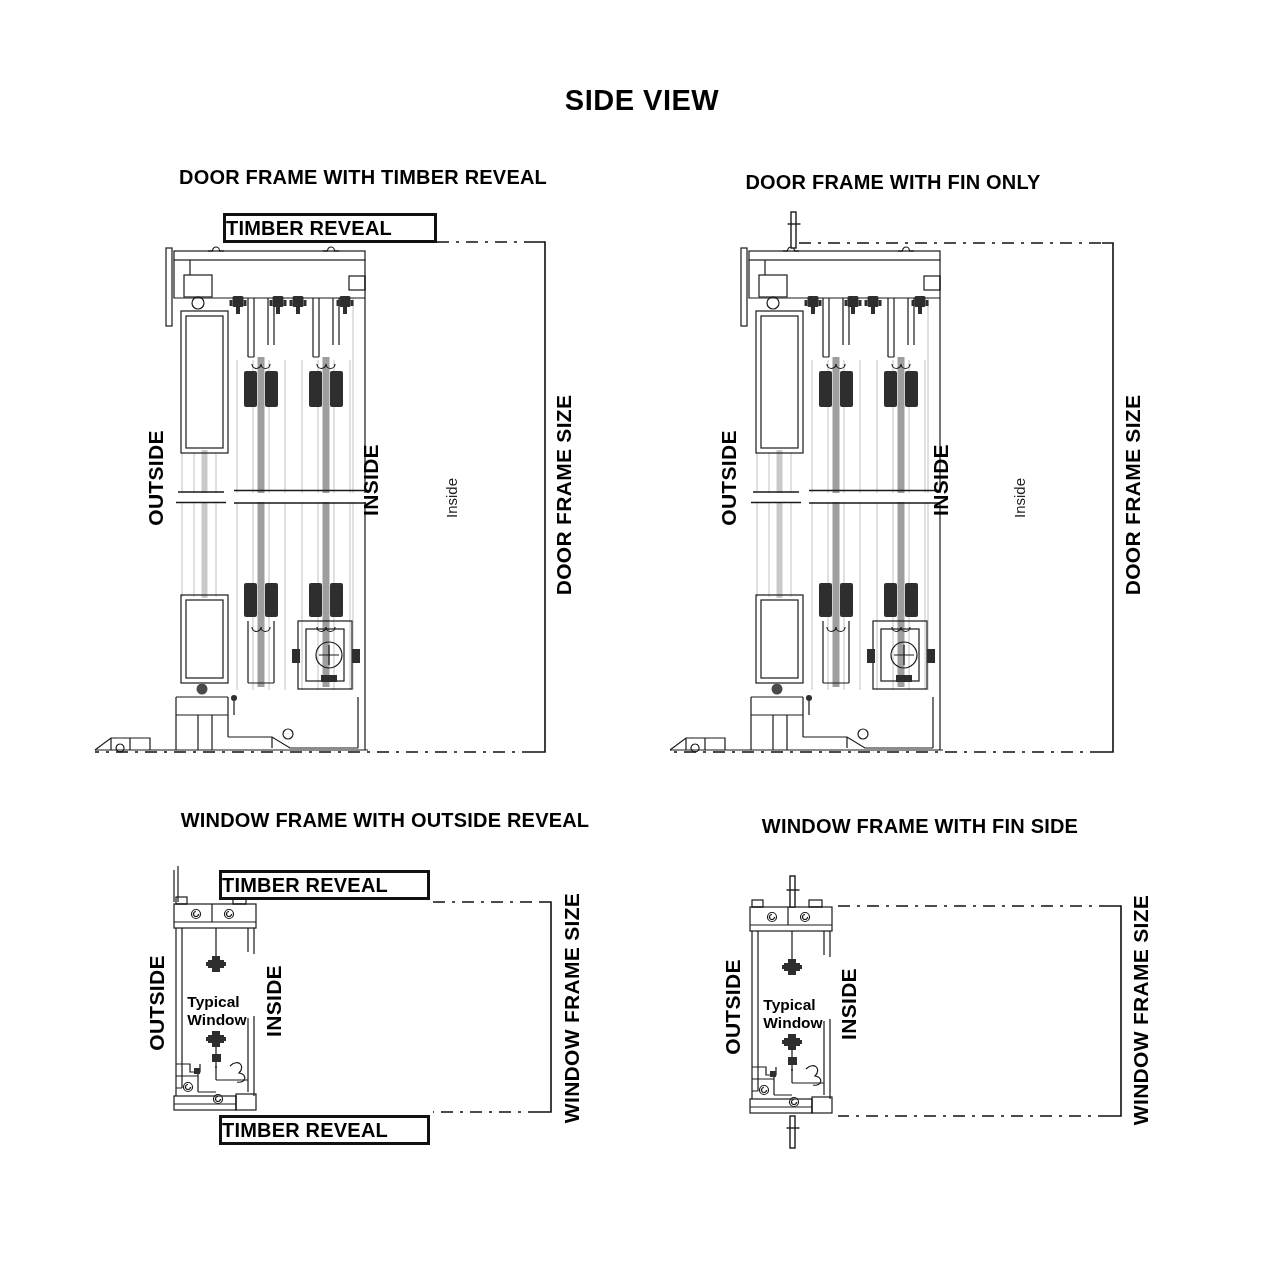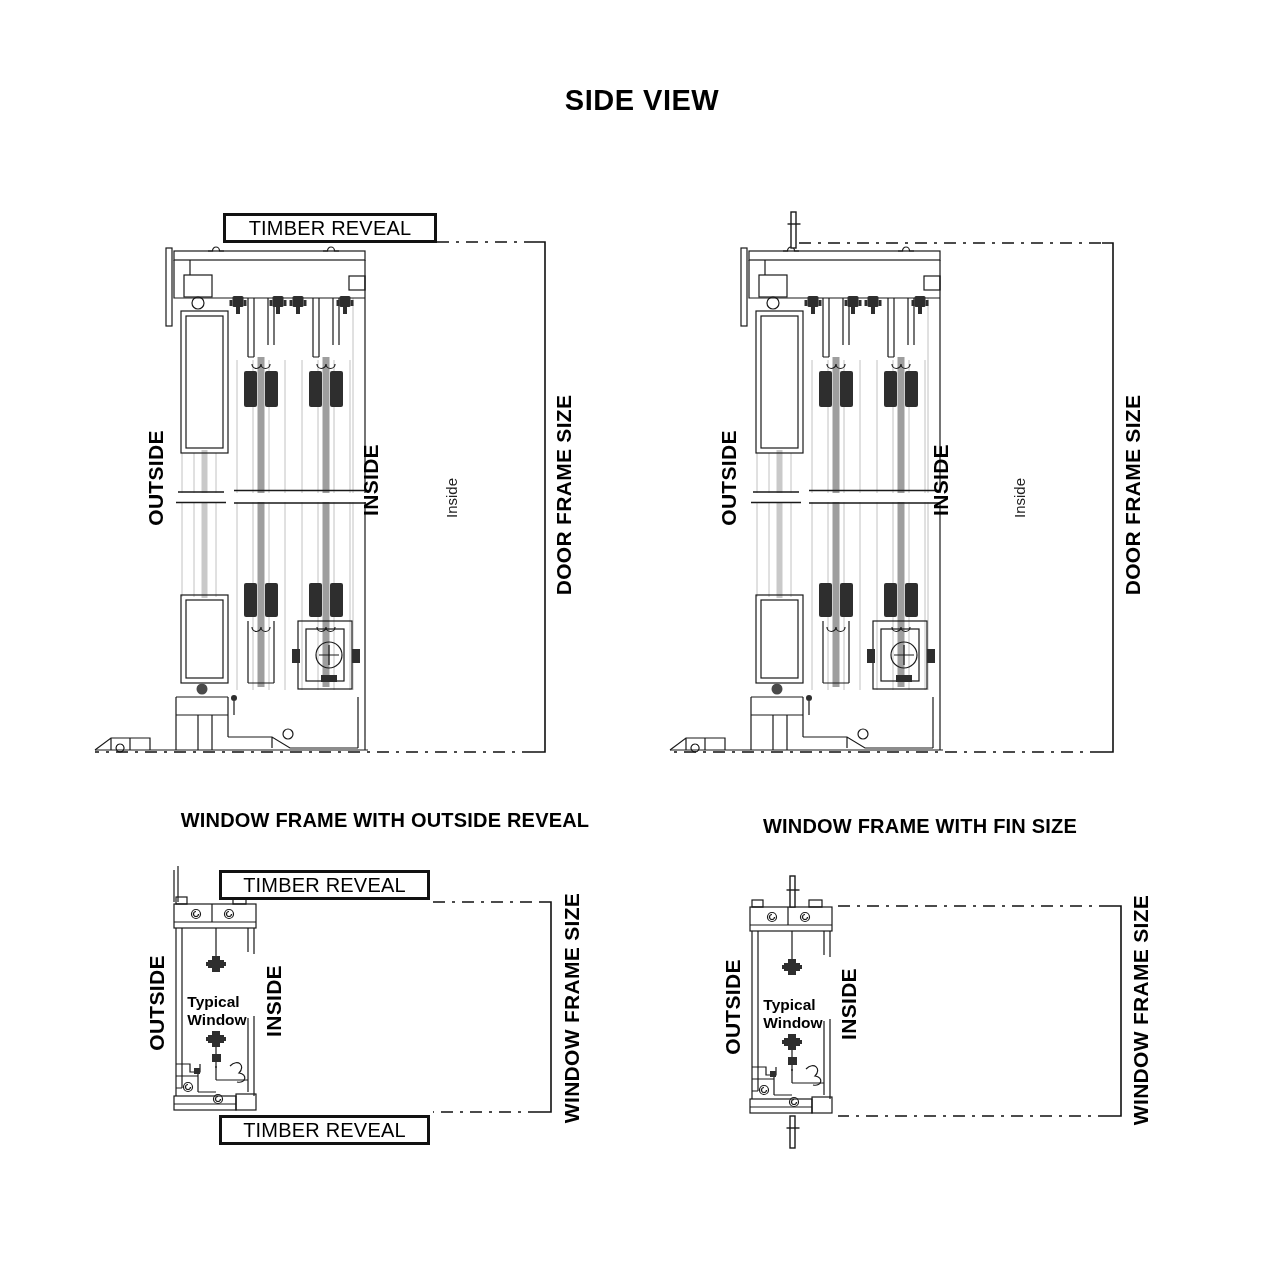--- a/index.html
+++ b/index.html
@@ -6,21 +6,21 @@
   #canvas{position:relative;width:1269px;height:1271px;background:#fff;overflow:hidden;
           font-family:"Liberation Sans","DejaVu Sans",sans-serif;color:#000;}
   .abs{position:absolute;}
   .title{font-size:29px;font-weight:bold;letter-spacing:.5px;text-align:center;}
   .heading{font-size:20px;font-weight:bold;letter-spacing:.2px;text-align:center;white-space:nowrap;}
   .vlabel{position:absolute;font-size:21px;font-weight:bold;white-space:nowrap;
           transform:translate(-50%,-50%) rotate(-90deg);letter-spacing:.3px;}
   .vnote{position:absolute;font-size:15px;font-weight:400;white-space:nowrap;color:#222;
          transform:translate(-50%,-50%) rotate(-90deg);}
   .revealbox{position:absolute;border:3px solid #111;background:#fff;display:flex;
-             align-items:center;justify-content:center;font-size:20px;font-weight:normal;
+             align-items:center;justify-content:flex-start;font-size:20px;font-weight:bold;
              letter-spacing:.2px;z-index:3;}
   .twnote{position:absolute;font-size:15.5px;font-weight:bold;line-height:1.16;text-align:left;
           transform:translate(-50%,-50%);z-index:3;}
   .lbl{z-index:4;}
   svg{position:absolute;left:0;top:0;z-index:1;}
 </style>
 </head>
 <body>
 
 <div id="canvas">
@@ -190,49 +190,51 @@
     <g stroke="#1a1a1a" stroke-width="1.4" fill="#fff">
       <rect x="790" y="876" width="5" height="31"></rect>
       <path d="M786.5,890 H799.5" fill="none"></path>
       <rect x="790" y="1116" width="5" height="32"></rect>
       <path d="M786.5,1128 H799.5" fill="none"></path>
     </g>
   </svg>
 
   <div class="abs title lbl" style="left:452px;top:84px;width:380px;">SIDE VIEW</div>
 
+  <div class="abs heading lbl" style="left:133px;top:166px;width:460px;">DOOR FRAME WITH TIMBER REVEAL</div>
   <div class="revealbox" style="left:223px;top:213px;width:208px;height:24px;">
     <span>TIMBER REVEAL</span>
   </div>
   <div class="vlabel lbl" style="left:156px;top:478px;">OUTSIDE</div>
   <div class="vlabel lbl" style="left:371px;top:480px;">INSIDE</div>
   <div class="vnote lbl" style="left:451px;top:498px;">Inside</div>
   <div class="vlabel lbl" style="left:564px;top:495px;">DOOR FRAME SIZE</div>
 
+  <div class="abs heading lbl" style="left:663px;top:171px;width:460px;">DOOR FRAME WITH FIN ONLY</div>
   <div class="vlabel lbl" style="left:729px;top:478px;">OUTSIDE</div>
   <div class="vlabel lbl" style="left:941px;top:480px;">INSIDE</div>
   <div class="vnote lbl" style="left:1019px;top:498px;">Inside</div>
   <div class="vlabel lbl" style="left:1133px;top:495px;">DOOR FRAME SIZE</div>
 
   <div class="abs heading lbl" style="left:155px;top:809px;width:460px;">WINDOW FRAME WITH OUTSIDE REVEAL</div>
   <div class="revealbox" style="left:219px;top:870px;width:205px;height:24px;">
     <span>TIMBER REVEAL</span>
   </div>
   <div class="revealbox" style="left:219px;top:1115px;width:205px;height:24px;">
     <span>TIMBER REVEAL</span>
   </div>
   <div class="vlabel lbl" style="left:157px;top:1003px;">OUTSIDE</div>
   <div class="vlabel lbl" style="left:274px;top:1001px;">INSIDE</div>
   <div class="twnote" style="left:217px;top:1011px;">
     <div>Typical</div>
     <div>Window</div>
   </div>
   <div class="vlabel lbl" style="left:572px;top:1008px;">WINDOW FRAME SIZE</div>
 
-  <div class="abs heading lbl" style="left:690px;top:815px;width:460px;">WINDOW FRAME WITH FIN SIZE</div>
+  <div class="abs heading lbl" style="left:690px;top:815px;width:460px;">WINDOW FRAME WITH FIN SIDE</div>
   <div class="vlabel lbl" style="left:733px;top:1007px;">OUTSIDE</div>
   <div class="vlabel lbl" style="left:849px;top:1004px;">INSIDE</div>
   <div class="twnote" style="left:793px;top:1014px;">
     <div>Typical</div>
     <div>Window</div>
   </div>
   <div class="vlabel lbl" style="left:1141px;top:1010px;">WINDOW FRAME SIZE</div>
 
 </div>
 

